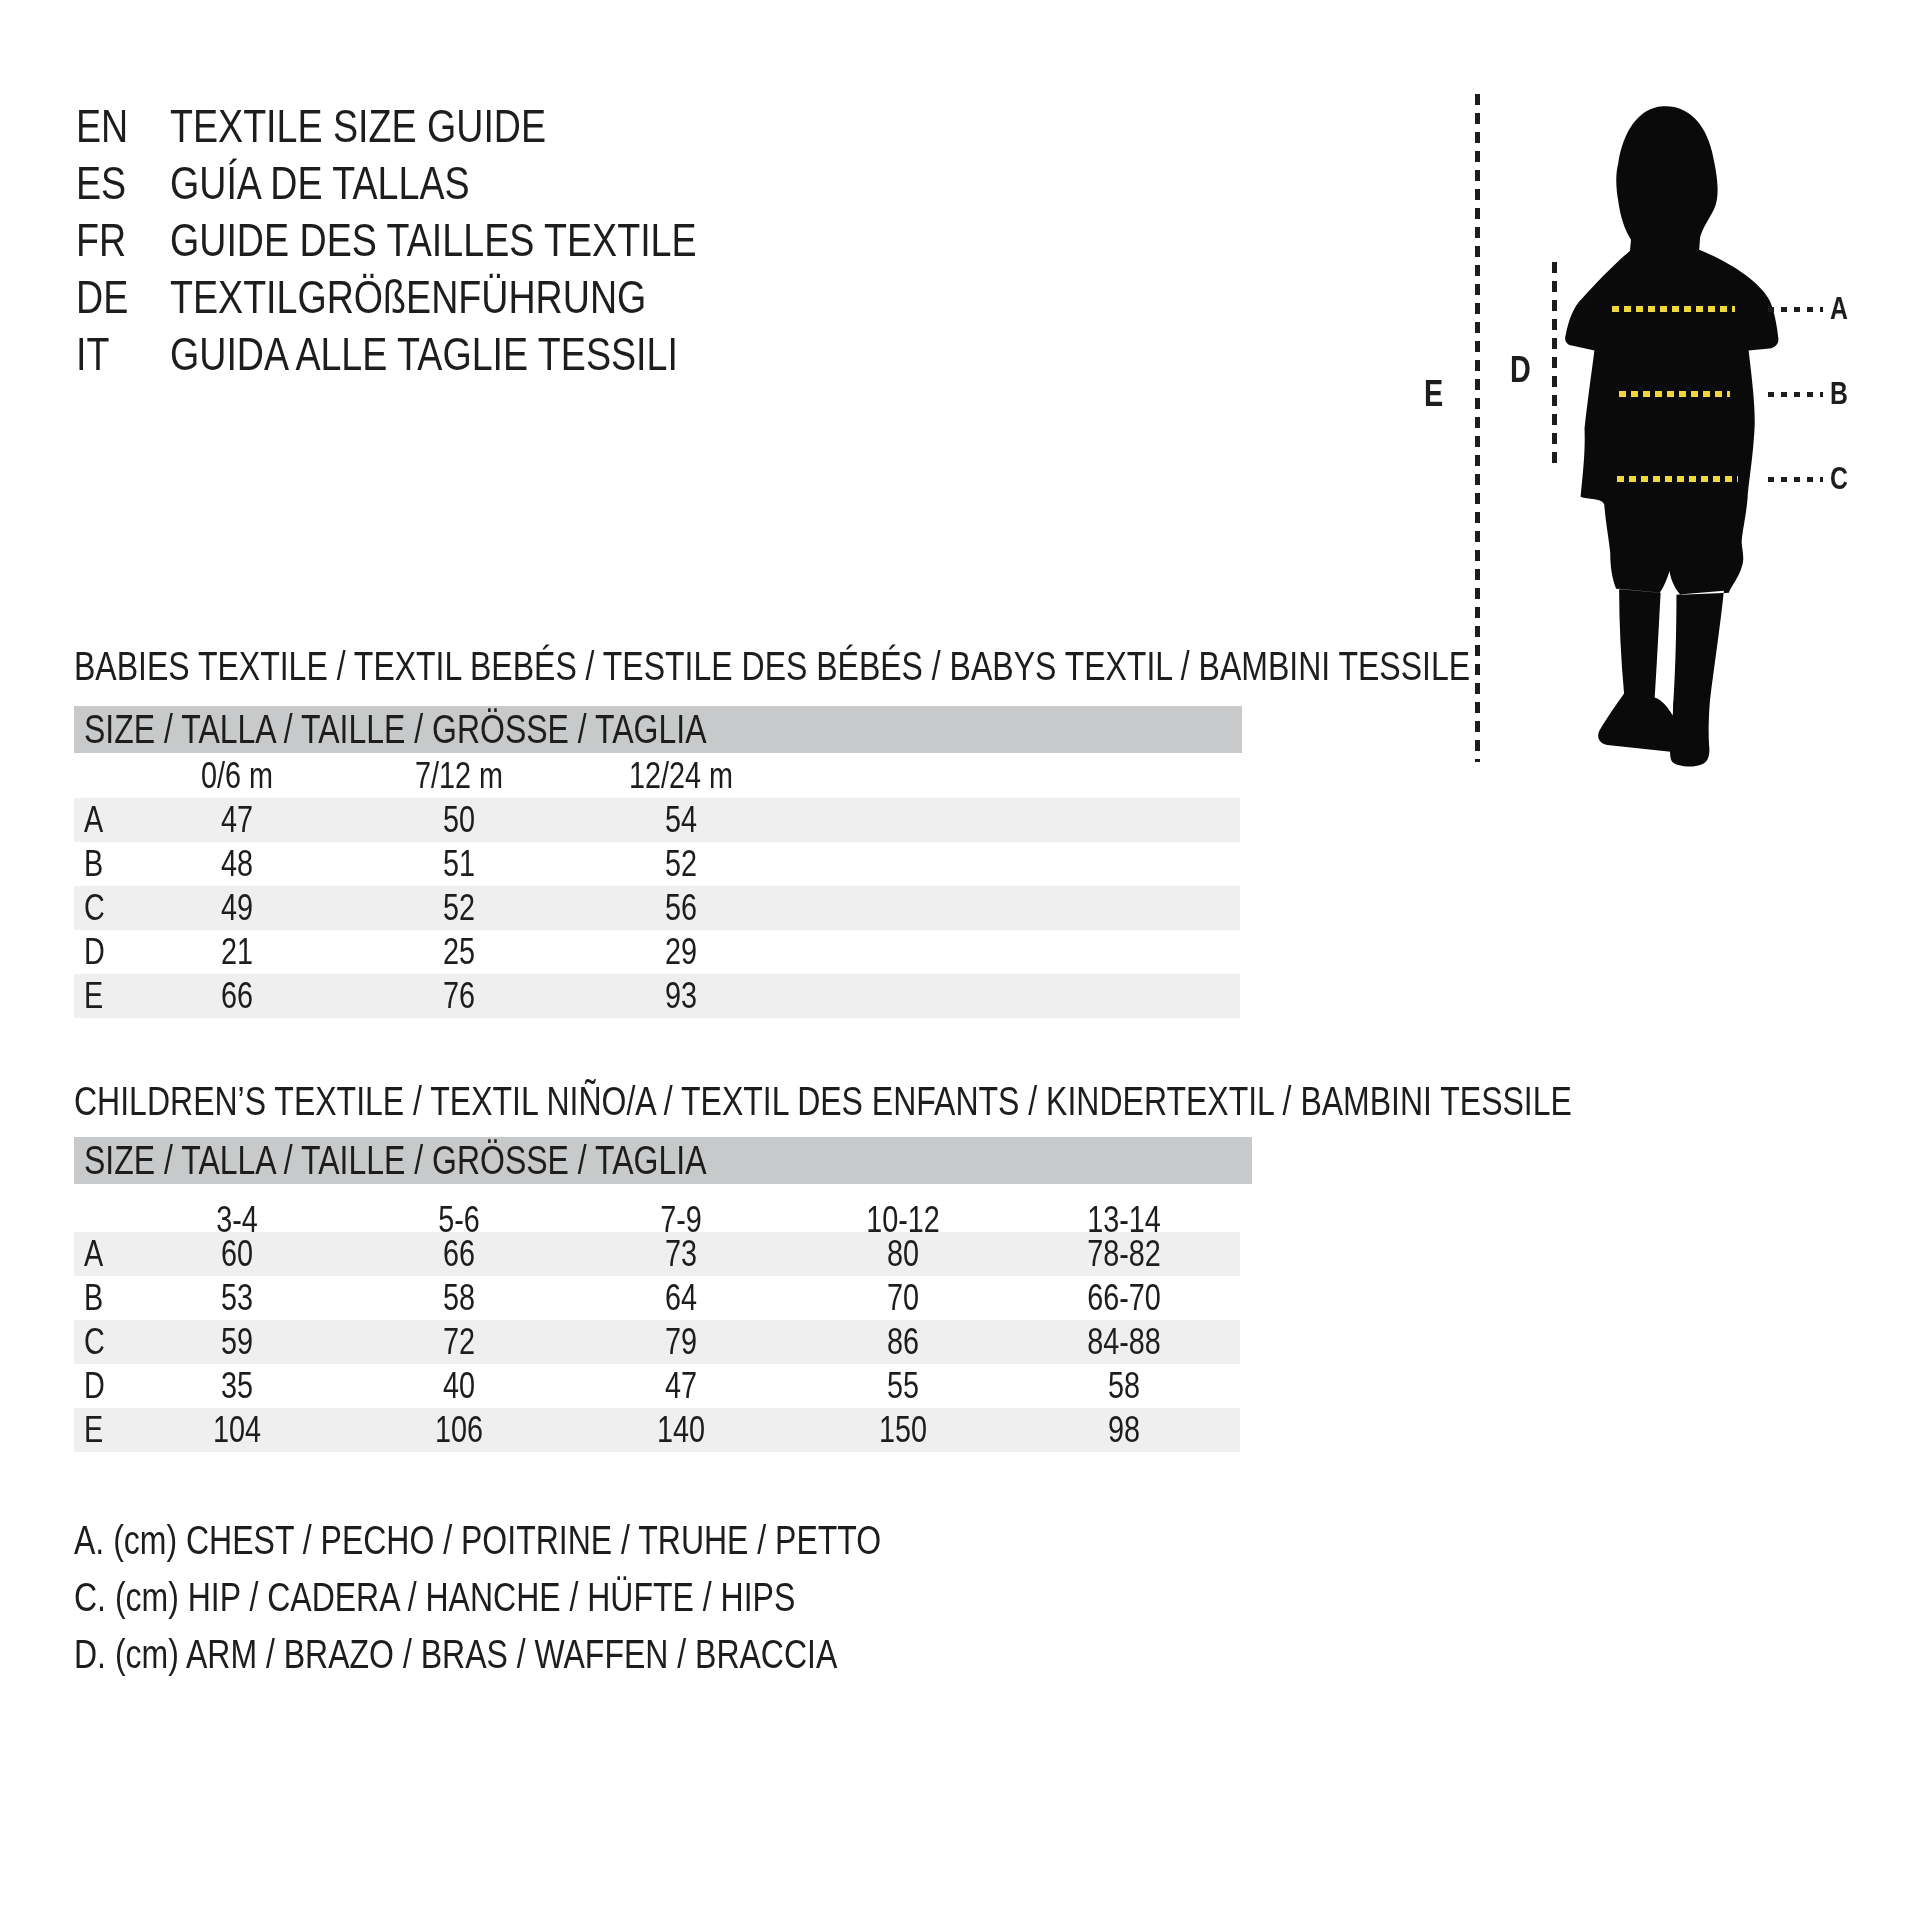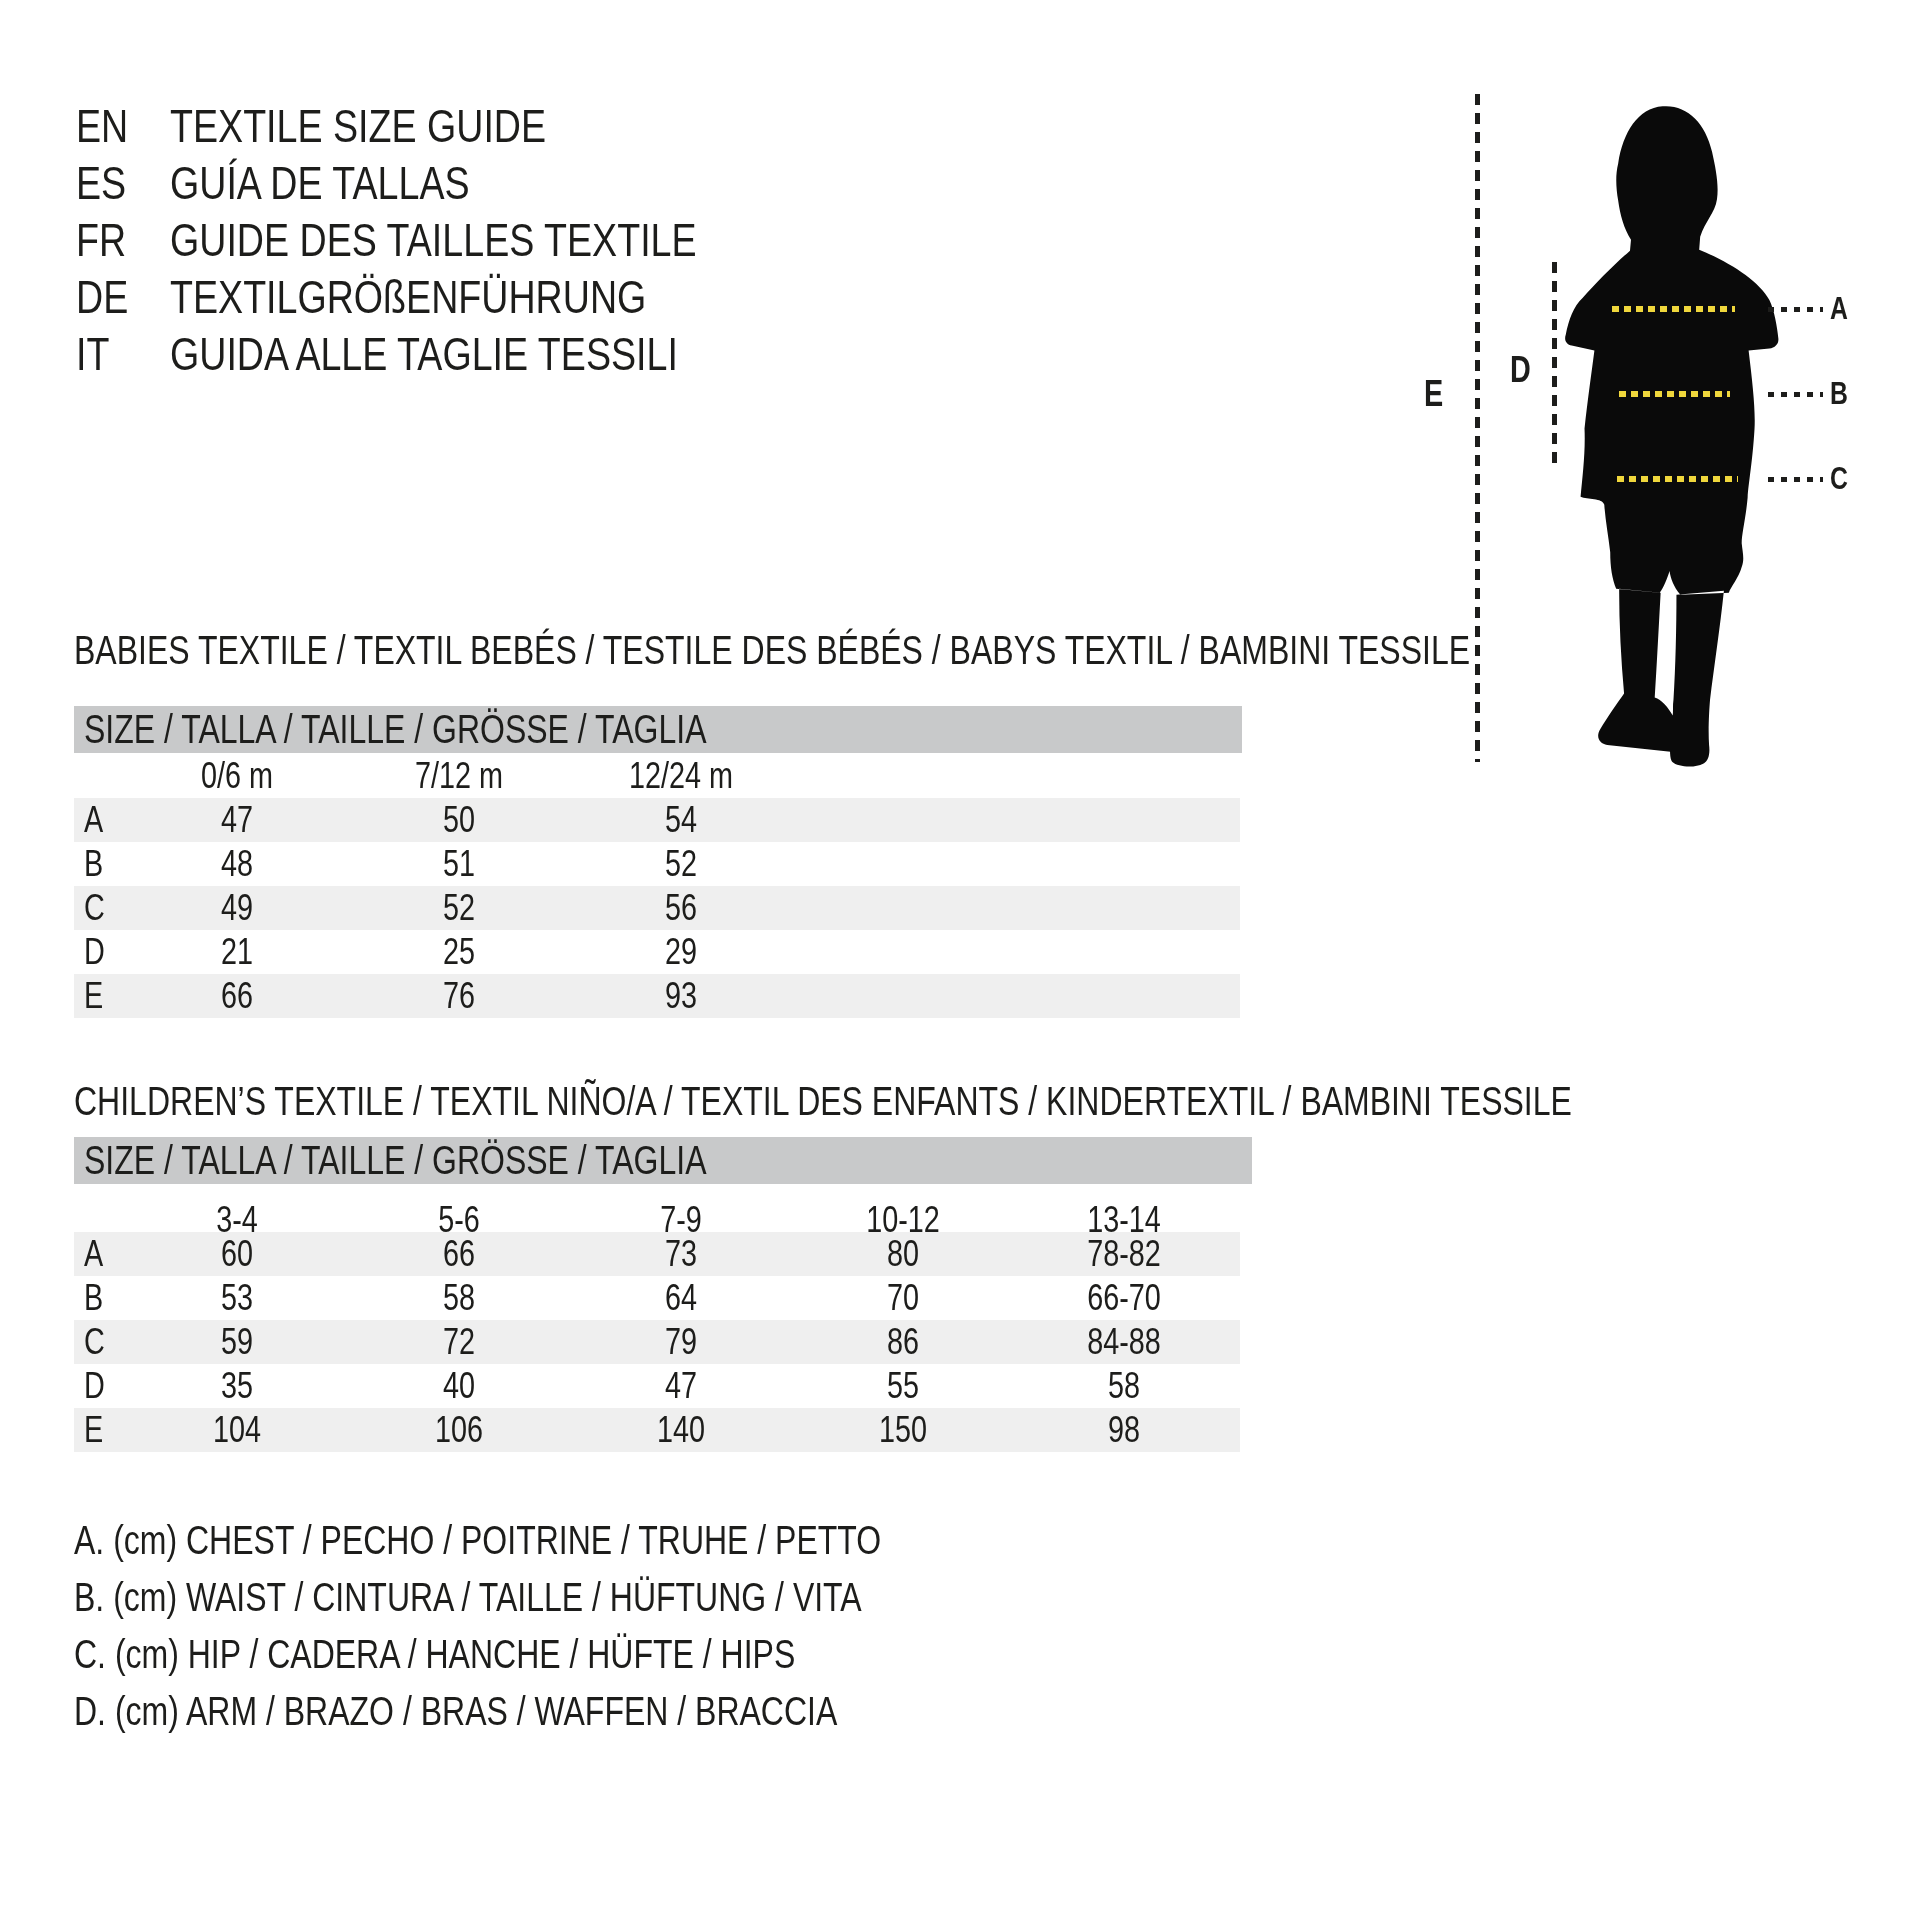--- a/index.html
+++ b/index.html
@@ -108,21 +108,21 @@
   <span class="t">C</span>
 </div>
 
 <div class="abs marker-de" style="left:1510px;top:344px;">
   <span class="t">D</span>
 </div>
 <div class="abs marker-de" style="left:1424px;top:368px;">
   <span class="t">E</span>
 </div>
 
-<div class="abs section-title" style="top:628px;">
+<div class="abs section-title" style="top:644px;">
   <span class="t">BABIES TEXTILE / TEXTIL BEBÉS / TESTILE DES BÉBÉS / BABYS TEXTIL / BAMBINI TESSILE</span>
 </div>
 <div class="abs size-bar" style="top:706px;width:1168px;">
   <span class="t">SIZE / TALLA / TAILLE / GRÖSSE / TAGLIA</span>
 </div>
 <div class="abs col-row" style="top:754px;">
   <span class="cell c1">0/6 m</span>
   <span class="cell c2">7/12 m</span>
   <span class="cell c3">12/24 m</span>
 </div>
@@ -209,22 +209,19 @@
   <span class="cell c3">140</span>
   <span class="cell c4">150</span>
   <span class="cell c5">98</span>
 </div>
 
 <div class="abs" id="legend-block">
   <div class="legend-row">
     <span class="t">A. (cm) CHEST / PECHO / POITRINE / TRUHE / PETTO</span>
   </div>
   <div class="legend-row">
-    <span class="t">B. (cm) WAIST / CINTURA / TAILLE / HÜFTUNG / VITA</span>
-  </div>
-  <div class="legend-row">
     <span class="t">C. (cm) HIP / CADERA / HANCHE / HÜFTE / HIPS</span>
   </div>
   <div class="legend-row">
     <span class="t">D. (cm) ARM / BRAZO / BRAS / WAFFEN / BRACCIA</span>
   </div>
 </div>
 
 
 </body></html>

